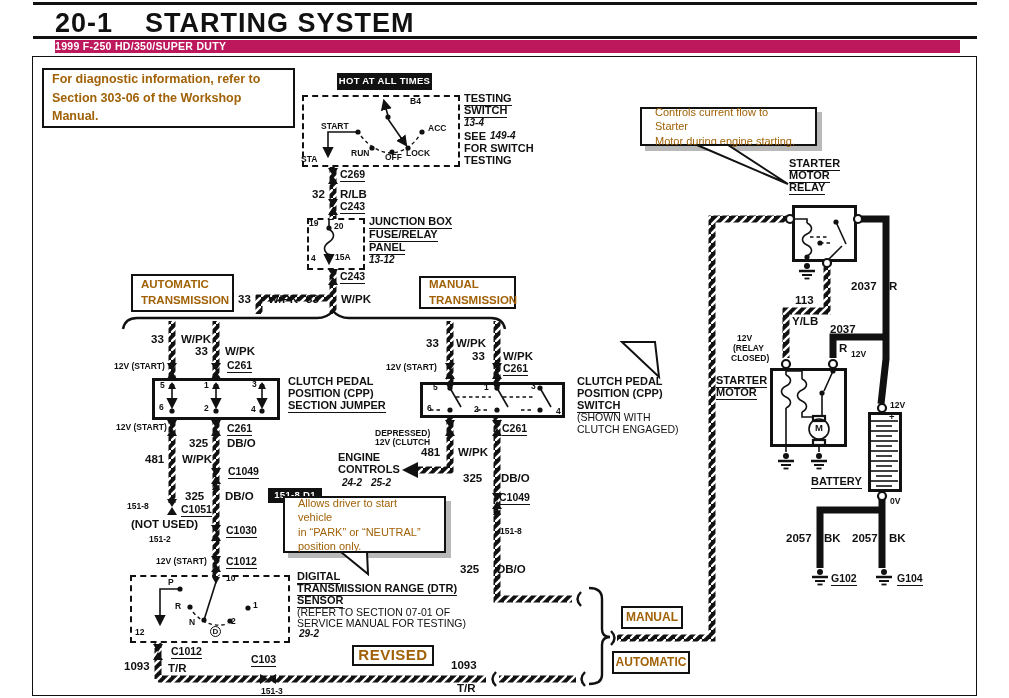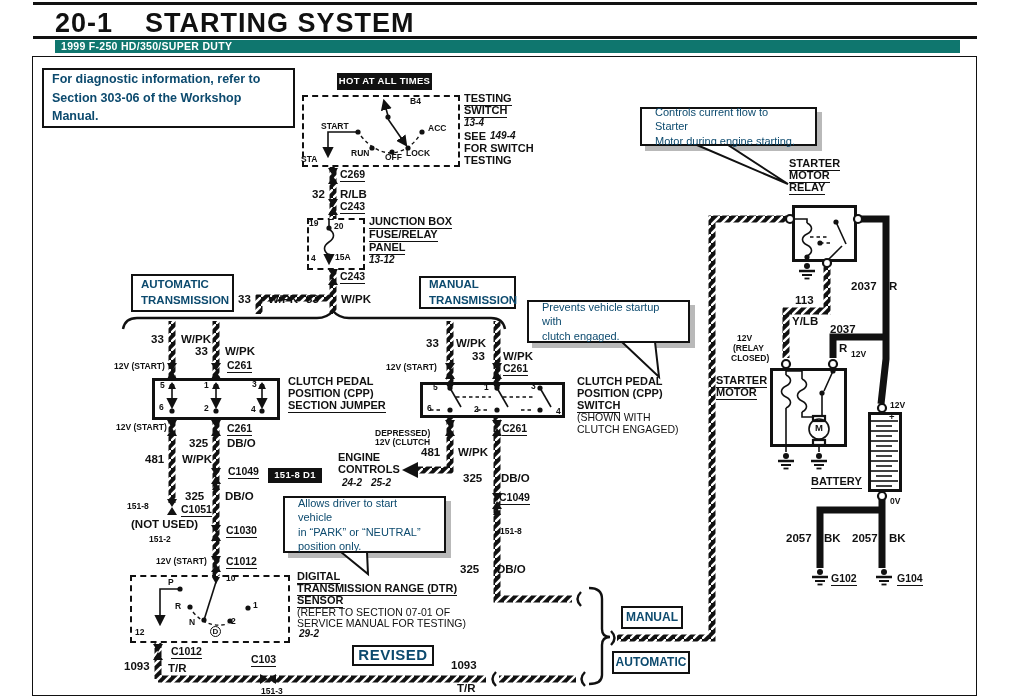--- a/index.html
+++ b/index.html
@@ -1,37 +1,37 @@
 <!DOCTYPE html>
 <html><head>
 <meta charset="utf-8">
 <style>
   html,body{margin:0;padding:0;background:#fff;}
   #page{position:relative;width:1009px;height:698px;background:#fff;overflow:hidden;
         font-family:"Liberation Sans",sans-serif;color:#111;}
   .rule{position:absolute;background:#111;}
   #hdr-num,#hdr-title{position:absolute;font-weight:bold;font-size:27px;letter-spacing:1px;}
-  #hdr-bar{position:absolute;left:55px;top:40px;width:905px;height:13px;background:#0f766e;color:#fff;
-           font-weight:bold;font-size:10.5px;line-height:13px;padding-left:6px;box-sizing:border-box;letter-spacing:.3px;}
+  #hdr-bar{position:absolute;left:55px;top:40px;width:905px;height:13px;background:#be185d;color:#fff;
+           font-weight:bold;font-size:10.5px;line-height:13px;box-sizing:border-box;letter-spacing:.3px;}
   #frame{position:absolute;left:32px;top:56px;width:945px;height:640px;border:1.6px solid #111;box-sizing:border-box;}
   
   .lb{position:absolute;line-height:1;white-space:pre;color:#111;}
   .wl{font-size:11.5px;font-weight:bold;}
   .cn{font-size:10.5px;font-weight:bold;border-bottom:1.4px solid #111;padding-bottom:1px;}
   .sm{font-size:8.5px;font-weight:bold;}
   .cl{font-size:11px;font-weight:bold;}
   .clu{font-size:11px;font-weight:bold;border-bottom:1.4px solid #111;padding-bottom:1px;}
   .rg{font-size:10.5px;font-weight:normal;}
   .it{font-size:10px;font-weight:bold;font-style:italic;}
   .circ{font-size:8px;font-weight:bold;border:1.2px solid #111;border-radius:50%;width:11px;height:11px;
         display:flex;align-items:center;justify-content:center;box-sizing:border-box;}
   .sym{font-size:9.5px;font-weight:bold;}
   
   .bx{position:absolute;box-sizing:border-box;display:flex;align-items:center;justify-content:center;
-      text-align:center;white-space:pre-line;color:#0c4a6e;line-height:1.35;}
+      text-align:center;white-space:pre-line;color:#a16207;line-height:1.35;}
   .outline{border:2.5px solid #111;background:#fff;font-weight:bold;font-size:11.5px;}
   .note{justify-content:flex-start;text-align:left;font-size:12.5px;padding:3px 8px;line-height:1.5;}
   .big{font-size:18px;letter-spacing:.5px;}
   .big2{font-size:15px;letter-spacing:.5px;}
   .mid{font-size:12px;}
   .left{justify-content:flex-start;text-align:left;padding-left:8px;}
   .badge{background:#111;color:#fff;font-weight:bold;font-size:9.5px;letter-spacing:.3px;}
   .callout{border:2px solid #111;background:#fff;font-size:11px;font-weight:normal;line-height:1.3;
            box-shadow:5px 5px 0 #b9b9b9;justify-content:flex-start;text-align:left;padding:3px 13px;}
   .dashedbox{border:2.5px dashed #111;background:transparent;}
@@ -68,23 +68,21 @@
 Manual.</div>
       <div class="bx badge" style="left: 337px; top: 73px; width: 95px; height: 17px;">HOT AT ALL TIMES</div>
       <div class="bx dashedbox" style="left: 302px; top: 95px; width: 158px; height: 72px;"></div>
       <div class="bx dashedbox" style="left: 307px; top: 218px; width: 58px; height: 52px;"></div>
       <div class="bx outline left" style="left: 131px; top: 274px; width: 103px; height: 38px;">AUTOMATIC
 TRANSMISSION</div>
       <div class="bx outline left" style="left: 419px; top: 276px; width: 97px; height: 33px;">MANUAL
 TRANSMISSION</div>
       <div class="bx solidbox" style="left: 152px; top: 378px; width: 128px; height: 42px;"></div>
       <div class="bx solidbox" style="left: 420px; top: 382px; width: 145px; height: 36px;"></div>
-      <div class="bx callout" style="left: 527px; top: 300px; width: 163px; height: 43px;">Prevents vehicle startup with
-clutch engaged.</div>
-      <div class="bx badge" style="left: 268px; top: 468px; width: 54px; height: 15px;">151-8 D1</div>
+      <div class="bx badge" style="left: 268px; top: 488px; width: 54px; height: 15px;">151-8 D1</div>
       <div class="bx callout" style="left: 283px; top: 496px; width: 163px; height: 57px;">Allows driver to start vehicle
 in “PARK” or “NEUTRAL”
 position only.</div>
       <div class="bx callout" style="left: 640px; top: 107px; width: 177px; height: 39px;">Controls current flow to Starter
 Motor during engine starting.</div>
       <div class="bx dashedbox" style="left: 130px; top: 575px; width: 160px; height: 68px;"></div>
       <div class="bx outline big2" style="left: 352px; top: 645px; width: 82px; height: 21px;">REVISED</div>
       <div class="bx outline mid" style="left: 621px; top: 606px; width: 62px; height: 23px;">MANUAL</div>
       <div class="bx outline mid" style="left: 612px; top: 651px; width: 78px; height: 23px;">AUTOMATIC</div>
       <div class="bx solidbox" style="left: 792px; top: 205px; width: 65px; height: 57px;"></div>

